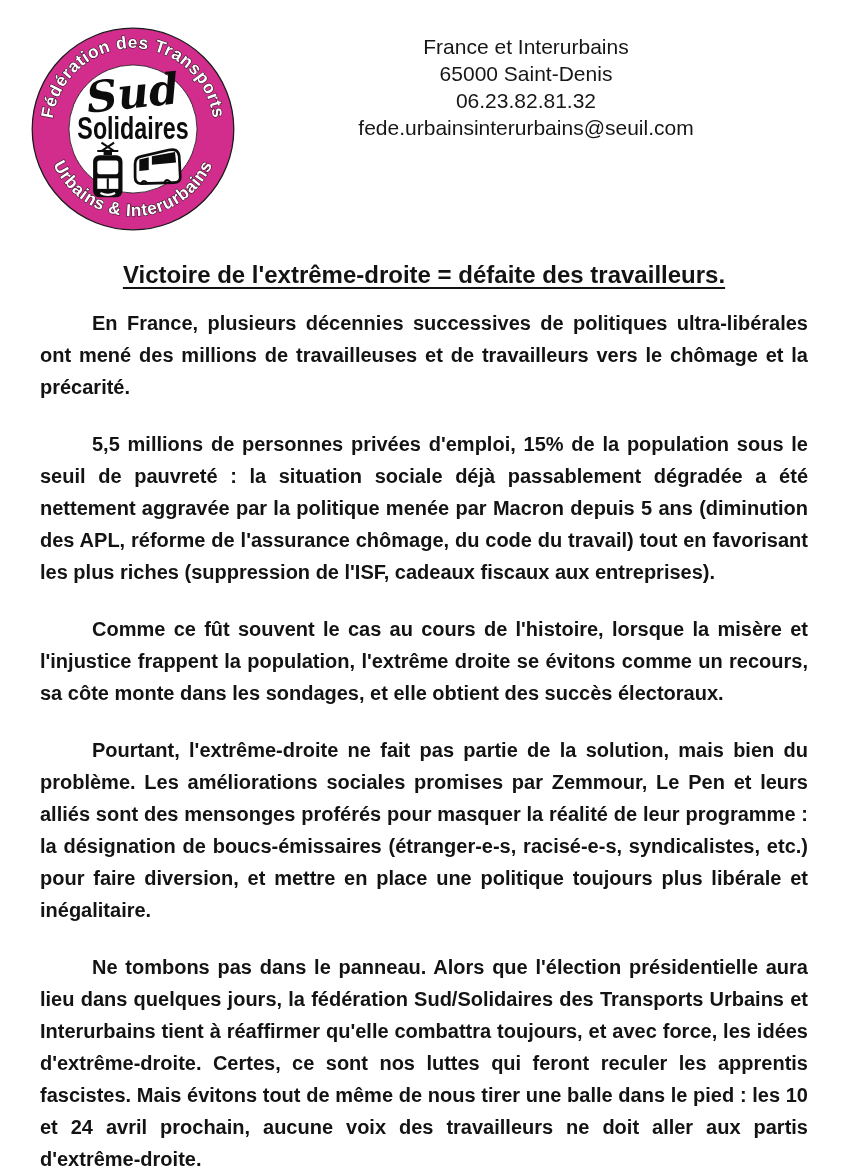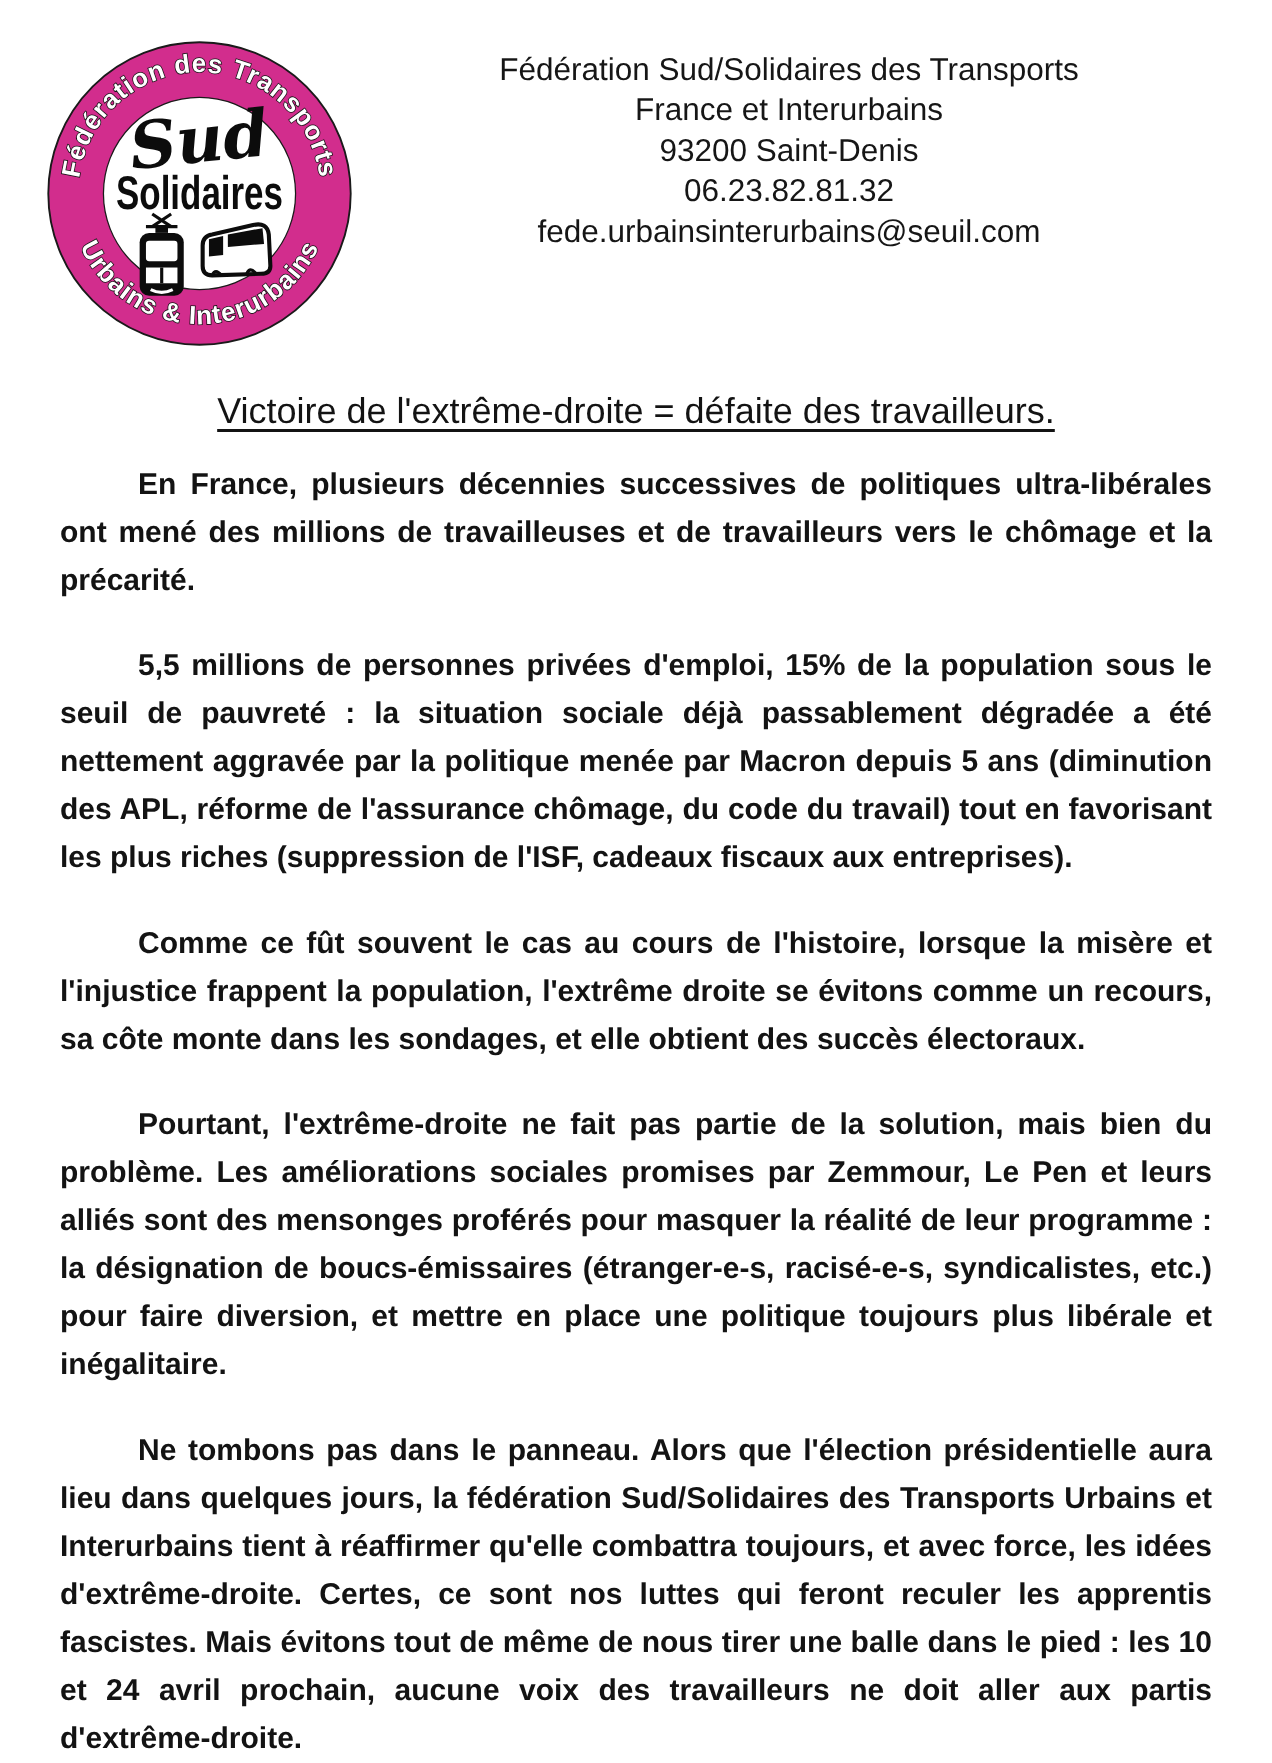--- a/index.html
+++ b/index.html
@@ -62,20 +62,21 @@
     left: 0;
     right: 0;
     text-align: center;
     font-size: 24px;
     color: #131313;
   }
   .doc-title span {
     text-decoration: underline;
     text-decoration-thickness: 2px;
     text-underline-offset: 4px;
+    font-weight: bold;
   }
 
   
   .body-text {
     position: absolute;
     top: 307px;
     left: 40px;
     width: 768px;
     font-size: 20px;
     line-height: 32px;
@@ -123,23 +124,22 @@
       <g transform="translate(98,118)">
         <path d="M 4,15 Q 4,9 10,8 L 36,2 Q 45,0 46,8 L 47,28 Q 47,33 41,33 L 10,34 Q 4,34 4,28 Z" fill="#ffffff" stroke="#0c0c0c" stroke-width="2.6"></path>
         <path d="M 8,11 L 17,9 L 17,21 L 8,22 Z" fill="#0c0c0c"></path>
         <path d="M 20,8 L 42,4 L 43,14 L 20,16 Z" fill="#0c0c0c"></path>
         <path d="M 10,34 Q 12,29 16,34 M 32,33 Q 34,28 38,33" stroke="#0c0c0c" stroke-width="2" fill="none"></path>
       </g>
     </svg>
   </div>
 
   <div class="header-text">
-    <div>Fédération Sud/Solidaires des Transports</div>
     <div>France et Interurbains</div>
-    <div>93200 Saint-Denis</div>
+    <div>65000 Saint-Denis</div>
     <div>06.23.82.81.32</div>
     <div>fede.urbainsinterurbains@seuil.com</div>
   </div>
 
   <div class="doc-title">
     <span>Victoire de l'extrême-droite = défaite des travailleurs.</span>
   </div>
 
   <div class="body-text">
     <p>En France, plusieurs décennies successives de politiques ultra-libérales ont mené des millions de travailleuses et de travailleurs vers le chômage et la précarité.</p>

